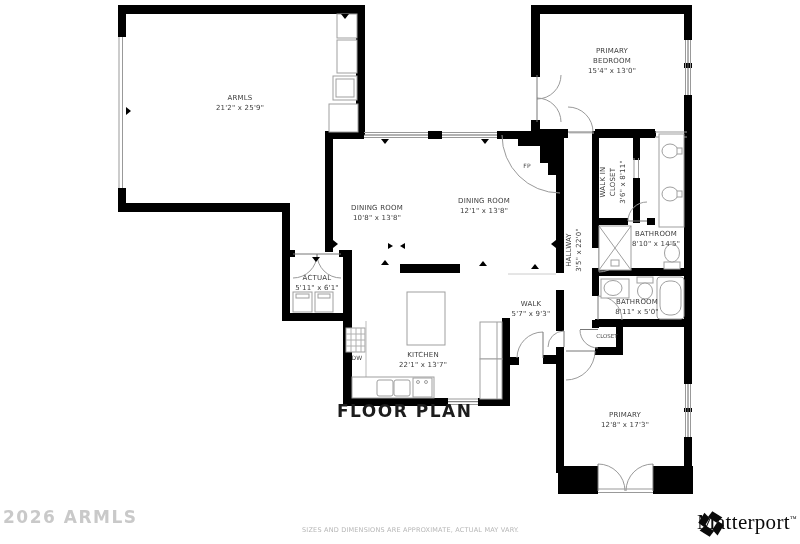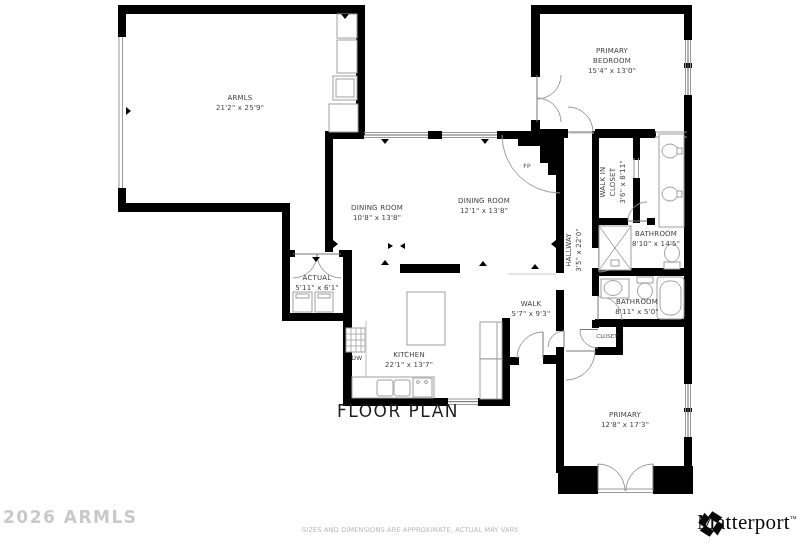--- a/index.html
+++ b/index.html
@@ -9,21 +9,21 @@
   .lbl{position:absolute;transform:translate(-50%,-50%);text-align:center;
        font-size:7px;line-height:1.4;color:#3c3c3c;letter-spacing:.2px;white-space:nowrap;}
   .lbl .nm{display:block;}
   .lbl .dm{display:block;}
   .rot{transform:translate(-50%,-50%) rotate(-90deg);}
   .wrap40 .nm{white-space:normal;width:44px;margin:0 auto;}
   .wrap36 .nm{white-space:normal;width:38px;margin:0 auto;}
   .tiny{font-size:6px;color:#444;}
   .micro{font-size:5.5px;color:#444;letter-spacing:0;}
   .title{position:absolute;left:337px;top:401px;font-size:17px;letter-spacing:1.5px;
-         color:#1c1c1c;font-weight:400;}
+         color:#1c1c1c;font-weight:700;}
   .watermark{position:absolute;left:3px;top:507px;font-size:17px;letter-spacing:1.5px;
              color:#c9c9c9;font-weight:700;}
   .disclaimer{position:absolute;left:302px;top:526px;font-size:6.5px;color:#b6b6b6;
               letter-spacing:.2px;text-align:center;}
   .brand{position:absolute;right:3px;top:510px;display:flex;align-items:center;gap:7px;}
   .brand .bname{font-family:"Liberation Serif",serif;font-size:21px;color:#0a0a0a;
                 letter-spacing:.3px;}
   .brand sup{font-size:7px;color:#0a0a0a;vertical-align:super;}
 </style>
 </head>
@@ -222,21 +222,21 @@
   <span class="dm">8'11" x 5'0"</span>
 </div>
 <div class="lbl" style="left:317px;top:284px">
   <span class="nm">ACTUAL</span>
   <span class="dm">5'11" x 6'1"</span>
 </div>
 <div class="lbl" style="left:531px;top:310px">
   <span class="nm">WALK</span>
   <span class="dm">5'7" x 9'3"</span>
 </div>
-<div class="lbl" style="left:409px;top:361px">
+<div class="lbl" style="left:423px;top:361px">
   <span class="nm">KITCHEN</span>
   <span class="dm">22'1" x 13'7"</span>
 </div>
 <div class="lbl micro" style="left:607px;top:337px">
   <span>CLOSET</span>
 </div>
 <div class="lbl" style="left:625px;top:421px">
   <span class="nm">PRIMARY</span>
   <span class="dm">12'8" x 17'3"</span>
 </div>

